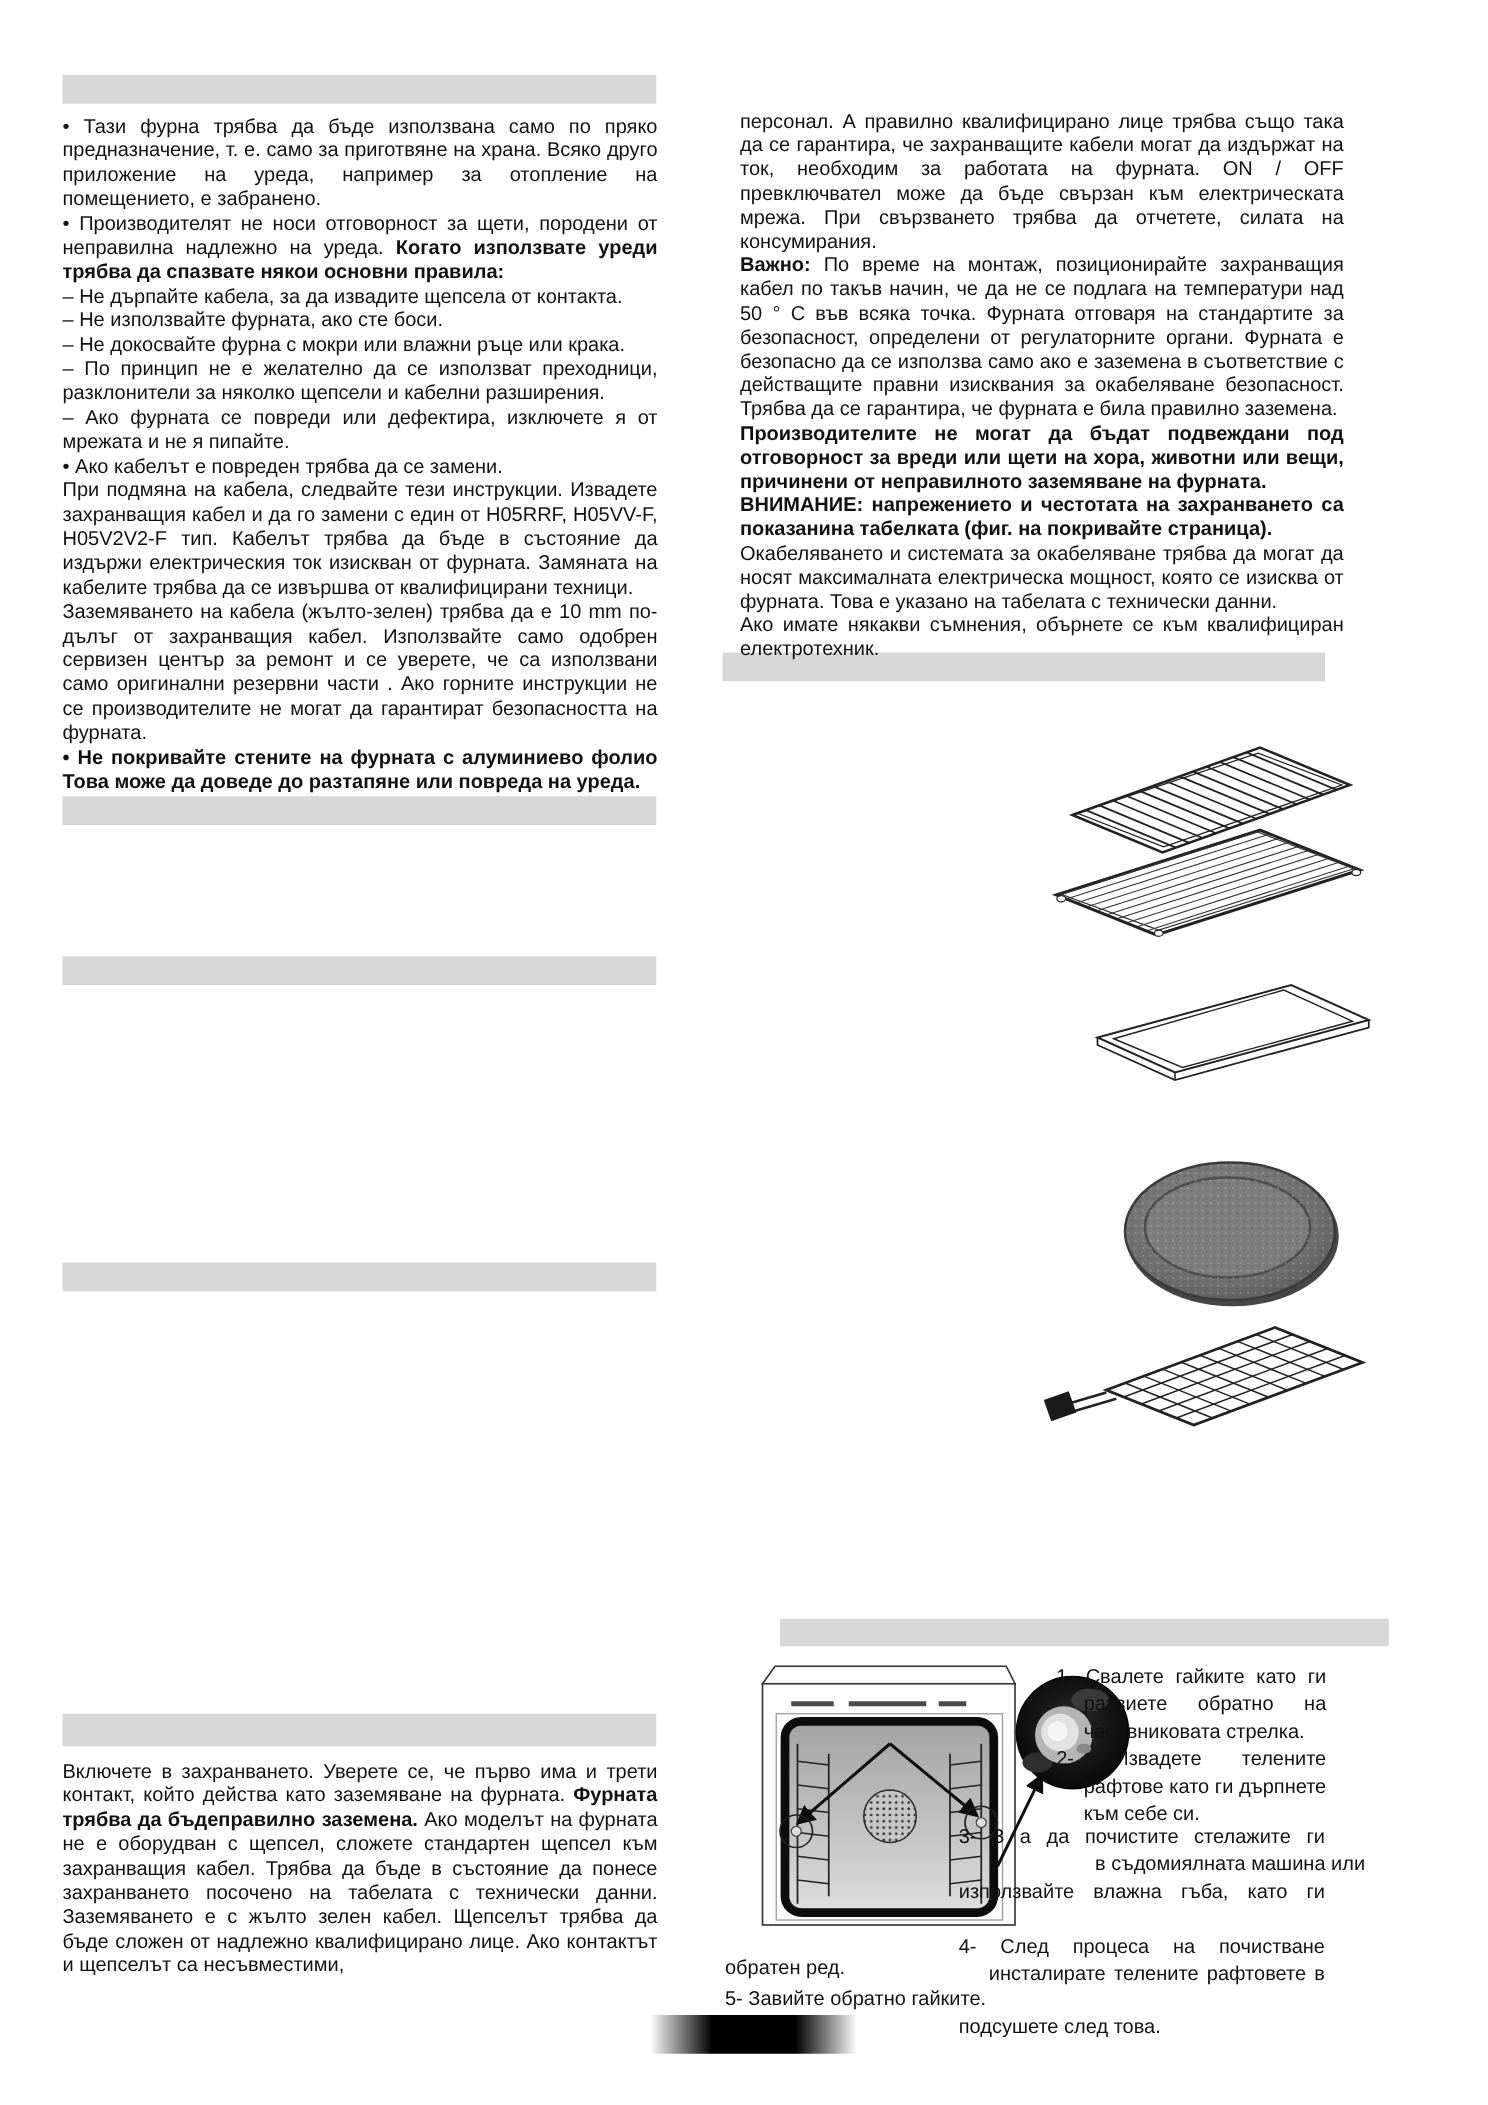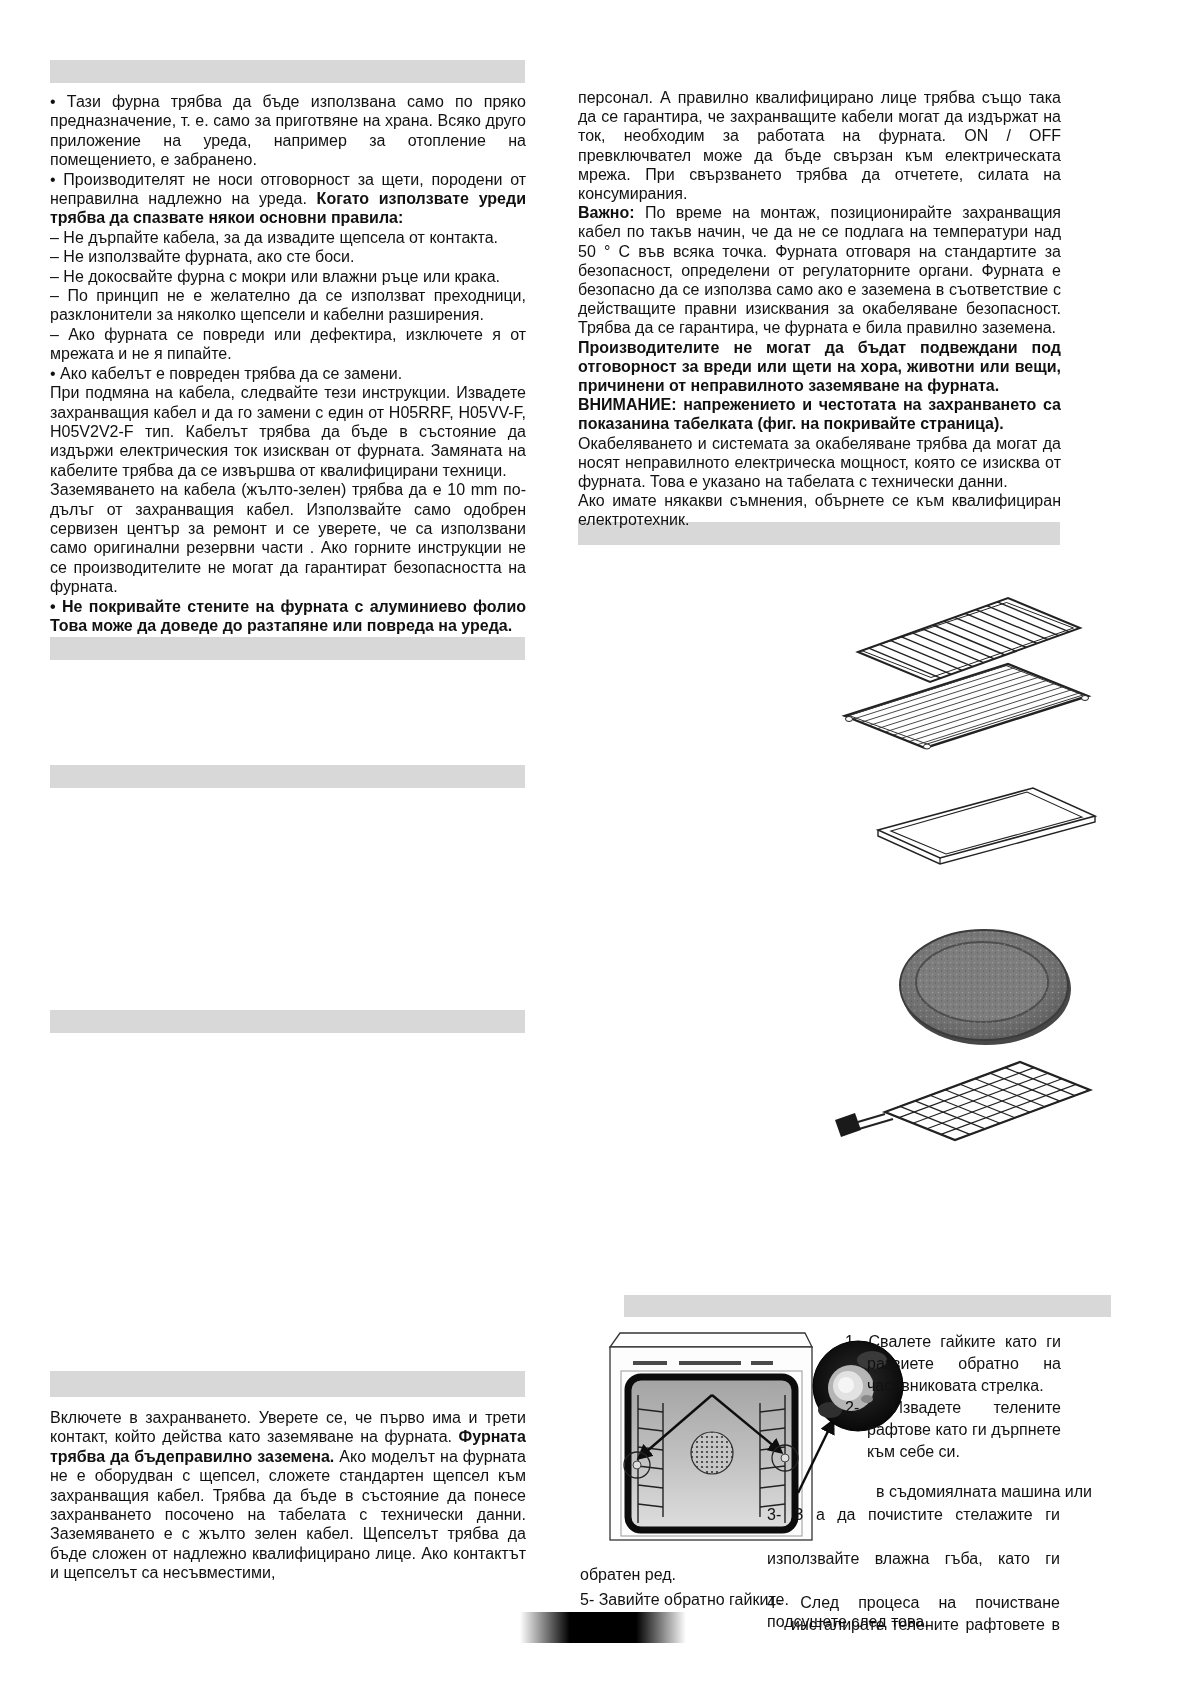--- a/index.html
+++ b/index.html
@@ -8,25 +8,25 @@
     font-family:"Liberation Sans", sans-serif;color:#111;
     position:relative;overflow:hidden;
   }
   .page{position:absolute;left:0;top:0;width:1096px;height:1684px;}
   .graybar{position:absolute;background:#d8d8d8;}
   .col{position:absolute;font-size:16px;line-height:19.4px;text-align:justify;}
   .col p{margin:0;padding:0;}
   span.b{font-weight:bold;}
   #ltop{left:50px;top:92px;width:476px;}
   #lbottom{left:50px;top:1408px;width:476px;}
-  #rtop{left:578px;top:88px;width:483px;line-height:19.2px;}
+  #rtop{left:592px;top:88px;width:483px;line-height:19.2px;}
   #steps12{left:845px;top:1331px;width:216px;line-height:22px;}
   #steps12 .step{padding-left:22px;text-indent:-22px;}
   .sline{position:absolute;font-size:16px;line-height:20px;white-space:nowrap;}
-  .just{white-space:normal;text-align:justify;text-align-last:justify;margin-top:45px;}
+  .just{white-space:normal;text-align:justify;text-align-last:justify;}
   #bar-l1{left:50px;top:60px;width:475px;height:23px;}
   #bar-l2{left:50px;top:637px;width:475px;height:23px;}
   #bar-l3{left:50px;top:765px;width:475px;height:23px;}
   #bar-l4{left:50px;top:1010px;width:475px;height:23px;}
   #bar-l5{left:50px;top:1371px;width:475px;height:26px;}
   #bar-r1{left:578px;top:522px;width:482px;height:23px;}
   #bar-r2{left:624px;top:1295px;width:487px;height:22px;}
   .illus{position:absolute;}
   #footerbar{
     position:absolute;left:520px;top:1612px;width:166px;height:31px;
@@ -62,21 +62,21 @@
 
   <div class="col" id="lbottom">
     <p><span>Включете в захранването. Уверете се, че първо има и трети контакт, който действа като заземяване на фурната. </span><span class="b">Фурната трябва да бъдеправилно заземена.</span><span> Ако моделът на фурната не е оборудван с щепсел, сложете стандартен щепсел към захранващия кабел. Трябва да бъде в състояние да понесе захранването посочено на табелата с технически данни. Заземяването е с жълто зелен кабел. Щепселът трябва да бъде сложен от надлежно квалифицирано лице. Ако контактът и щепселът са несъвместими,</span></p>
   </div>
 
   <div class="col" id="rtop">
     <p><span>персонал. А правилно квалифицирано лице трябва също така да се гарантира, че захранващите кабели могат да издържат на ток, необходим за работата на фурната. ON / OFF превключвател може да бъде свързан към електрическата мрежа. При свързването трябва да отчетете, силата на консумирания.</span></p>
     <p><span class="b">Важно:</span><span> По време на монтаж, позиционирайте захранващия кабел по такъв начин, че да не се подлага на температури над 50 ° С във всяка точка. Фурната отговаря на стандартите за безопасност, определени от регулаторните органи. Фурната е безопасно да се използва само ако е заземена в съответствие с действащите правни изисквания за окабеляване безопасност. Трябва да се гарантира, че фурната е била правилно заземена.</span></p>
     <p><span class="b">Производителите не могат да бъдат подвеждани под отговорност за вреди или щети на хора, животни или вещи, причинени от неправилното заземяване на фурната.</span></p>
     <p><span class="b">ВНИМАНИЕ: напрежението и честотата на захранването са показанина табелката (фиг. на покривайте страница).</span></p>
-    <p><span>Окабеляването и системата за окабеляване трябва да могат да носят неправилното електрическа мощност, която се изисква от фурната. Това е указано на табелата с технически данни.</span></p>
+    <p><span>Окабеляването и системата за окабеляване трябва да могат да носят максималната електрическа мощност, която се изисква от фурната. Това е указано на табелата с технически данни.</span></p>
     <p><span>Ако имате някакви съмнения, обърнете се към квалифициран електротехник.</span></p>
   </div>
 
   <svg class="illus" style="left:840px;top:588px" width="260" height="165" viewBox="0 0 260 165">
     <g fill="none" stroke="#222">
       <path stroke-width="1.4" d="M28.7,60.1 L100.7,90.1 M39.4,56.3 L111.4,86.3 M50.1,52.4 L122.1,82.4 M60.9,48.6 L132.9,78.6 M71.6,44.7 L143.6,74.7 M82.3,40.9 L154.3,70.9 M93,37 L165,67 M103.7,33.1 L175.7,63.1 M114.4,29.3 L186.4,59.3 M125.1,25.4 L197.1,55.4 M135.9,21.6 L207.9,51.6 M146.6,17.7 L218.6,47.7 M157.3,13.9 L229.3,43.9"></path>
       <polygon stroke-width="2" points="18,64 168,10 240,40 90,94"></polygon>
       <polygon stroke-width="1" points="21.5,62.5 166.5,14.5 233.5,40 91,89.5"></polygon>
     </g>
     <g fill="none" stroke="#333">

